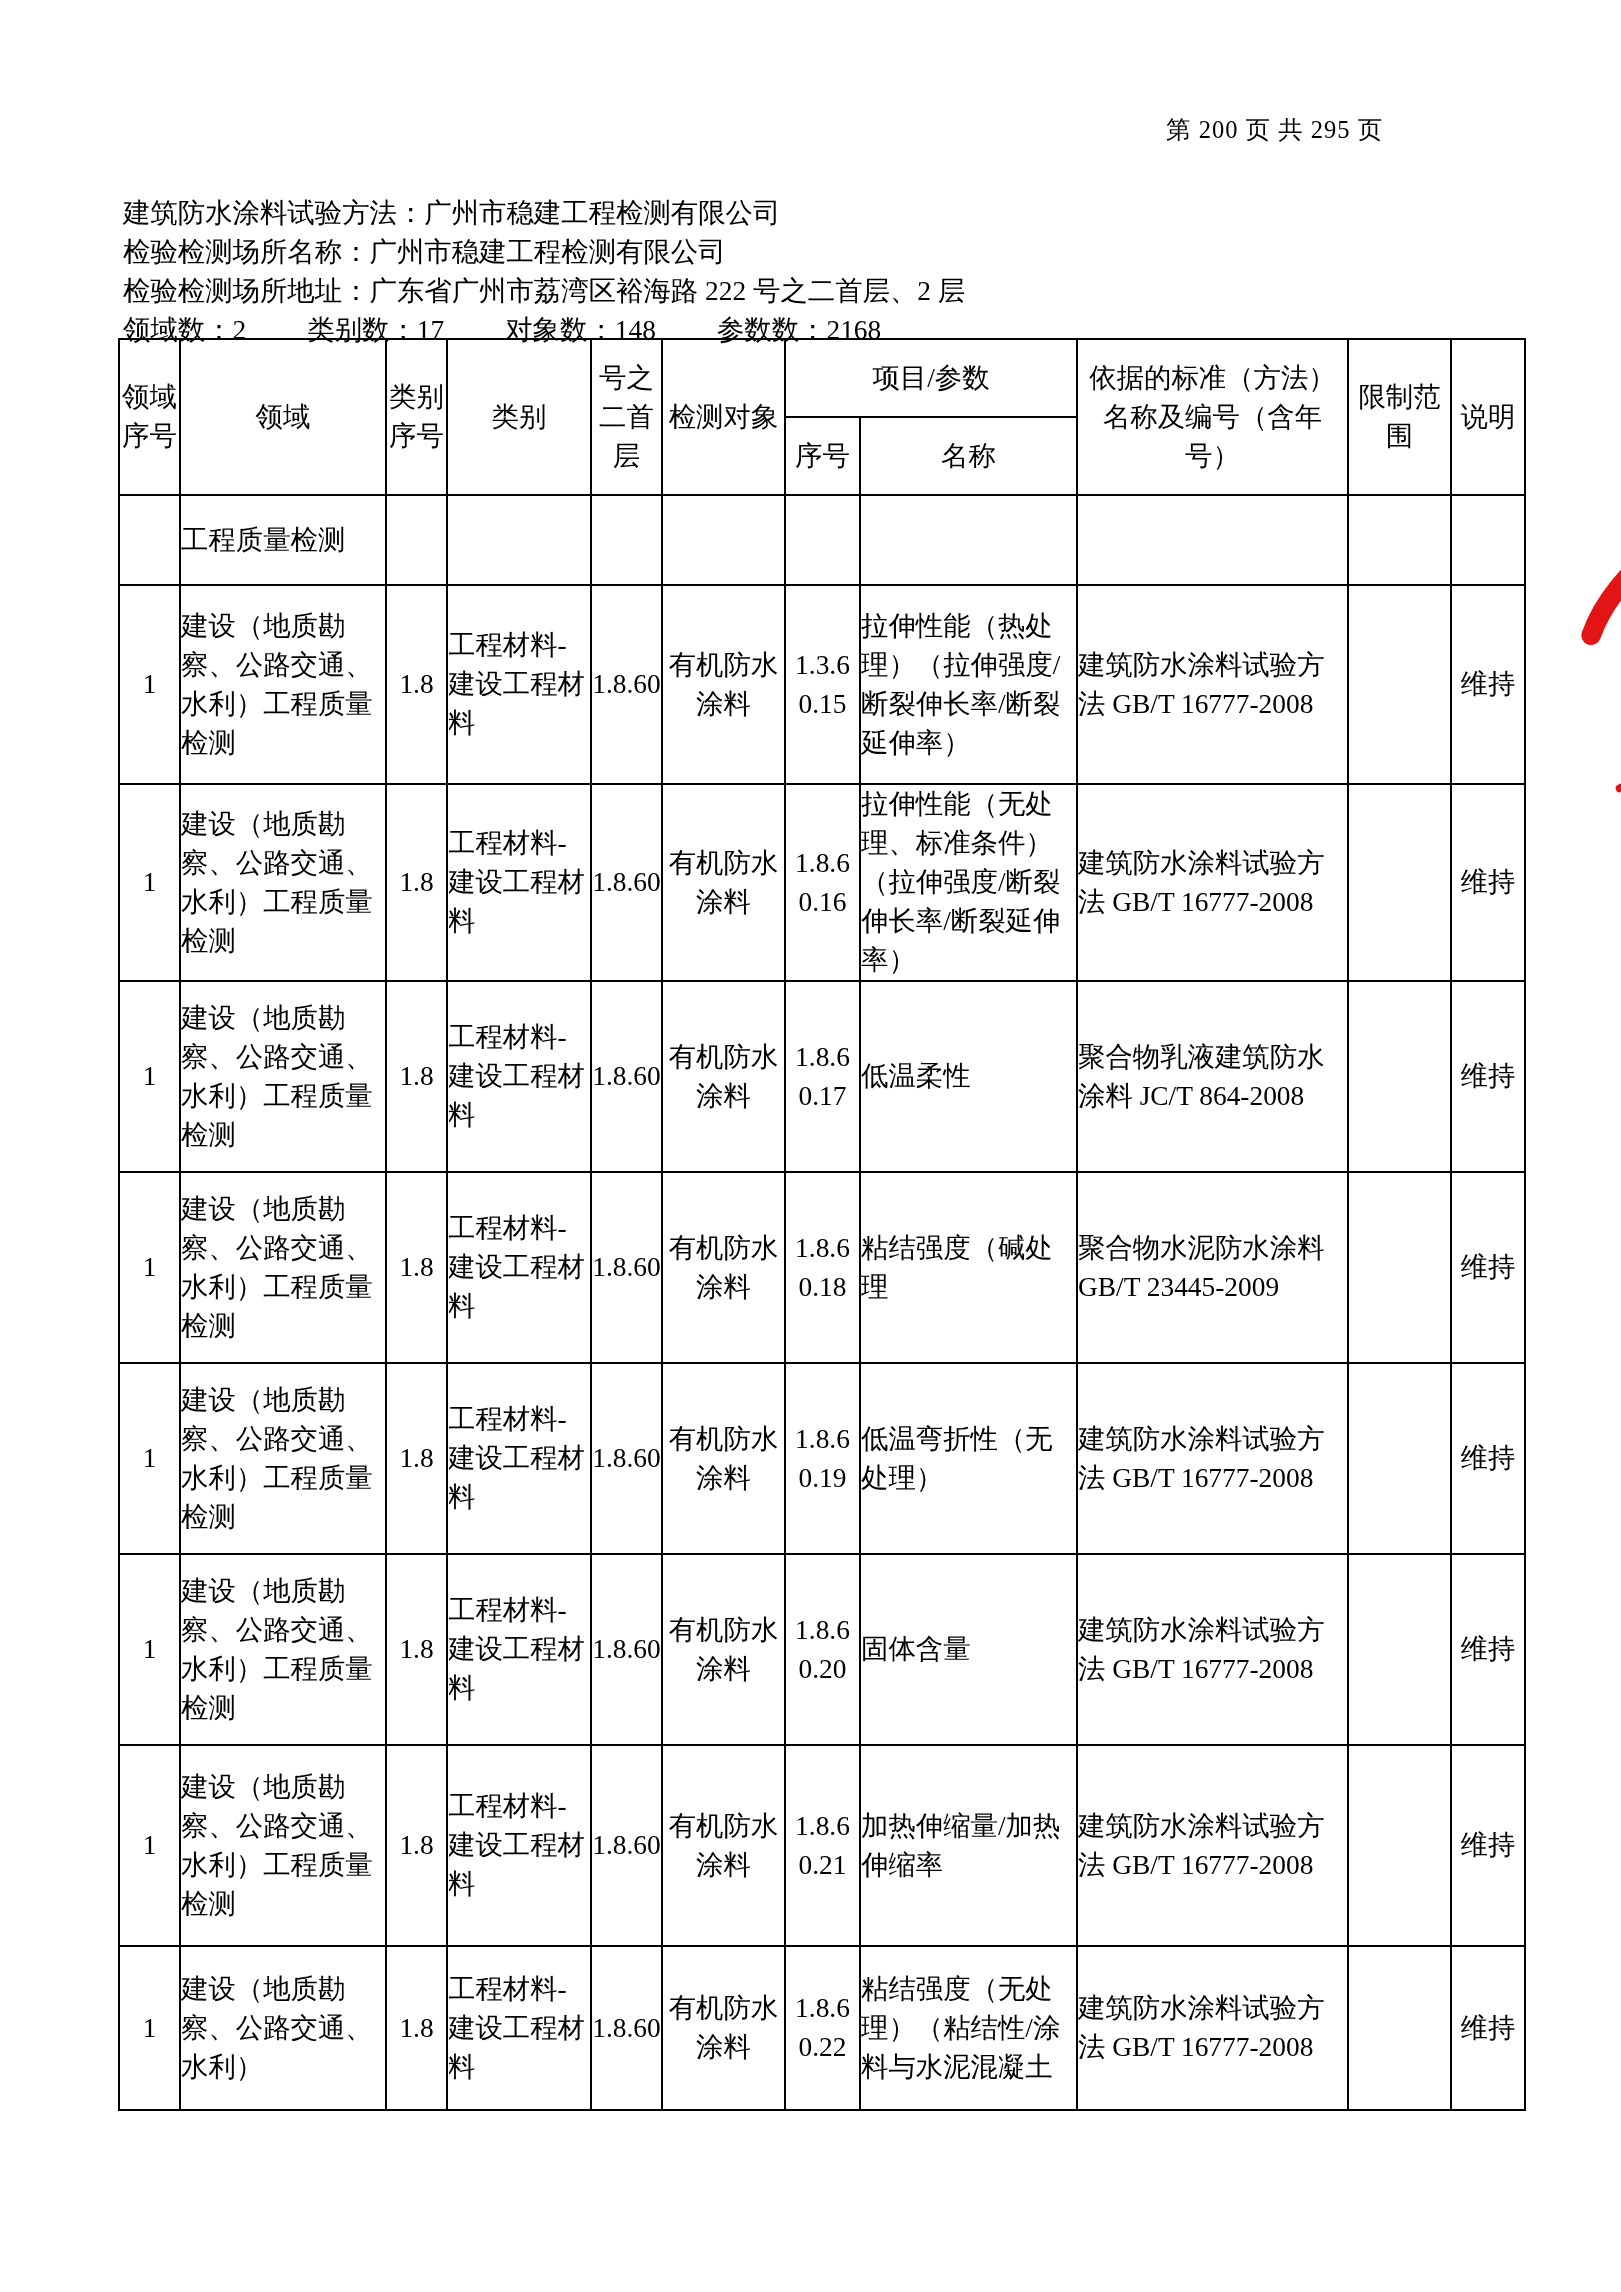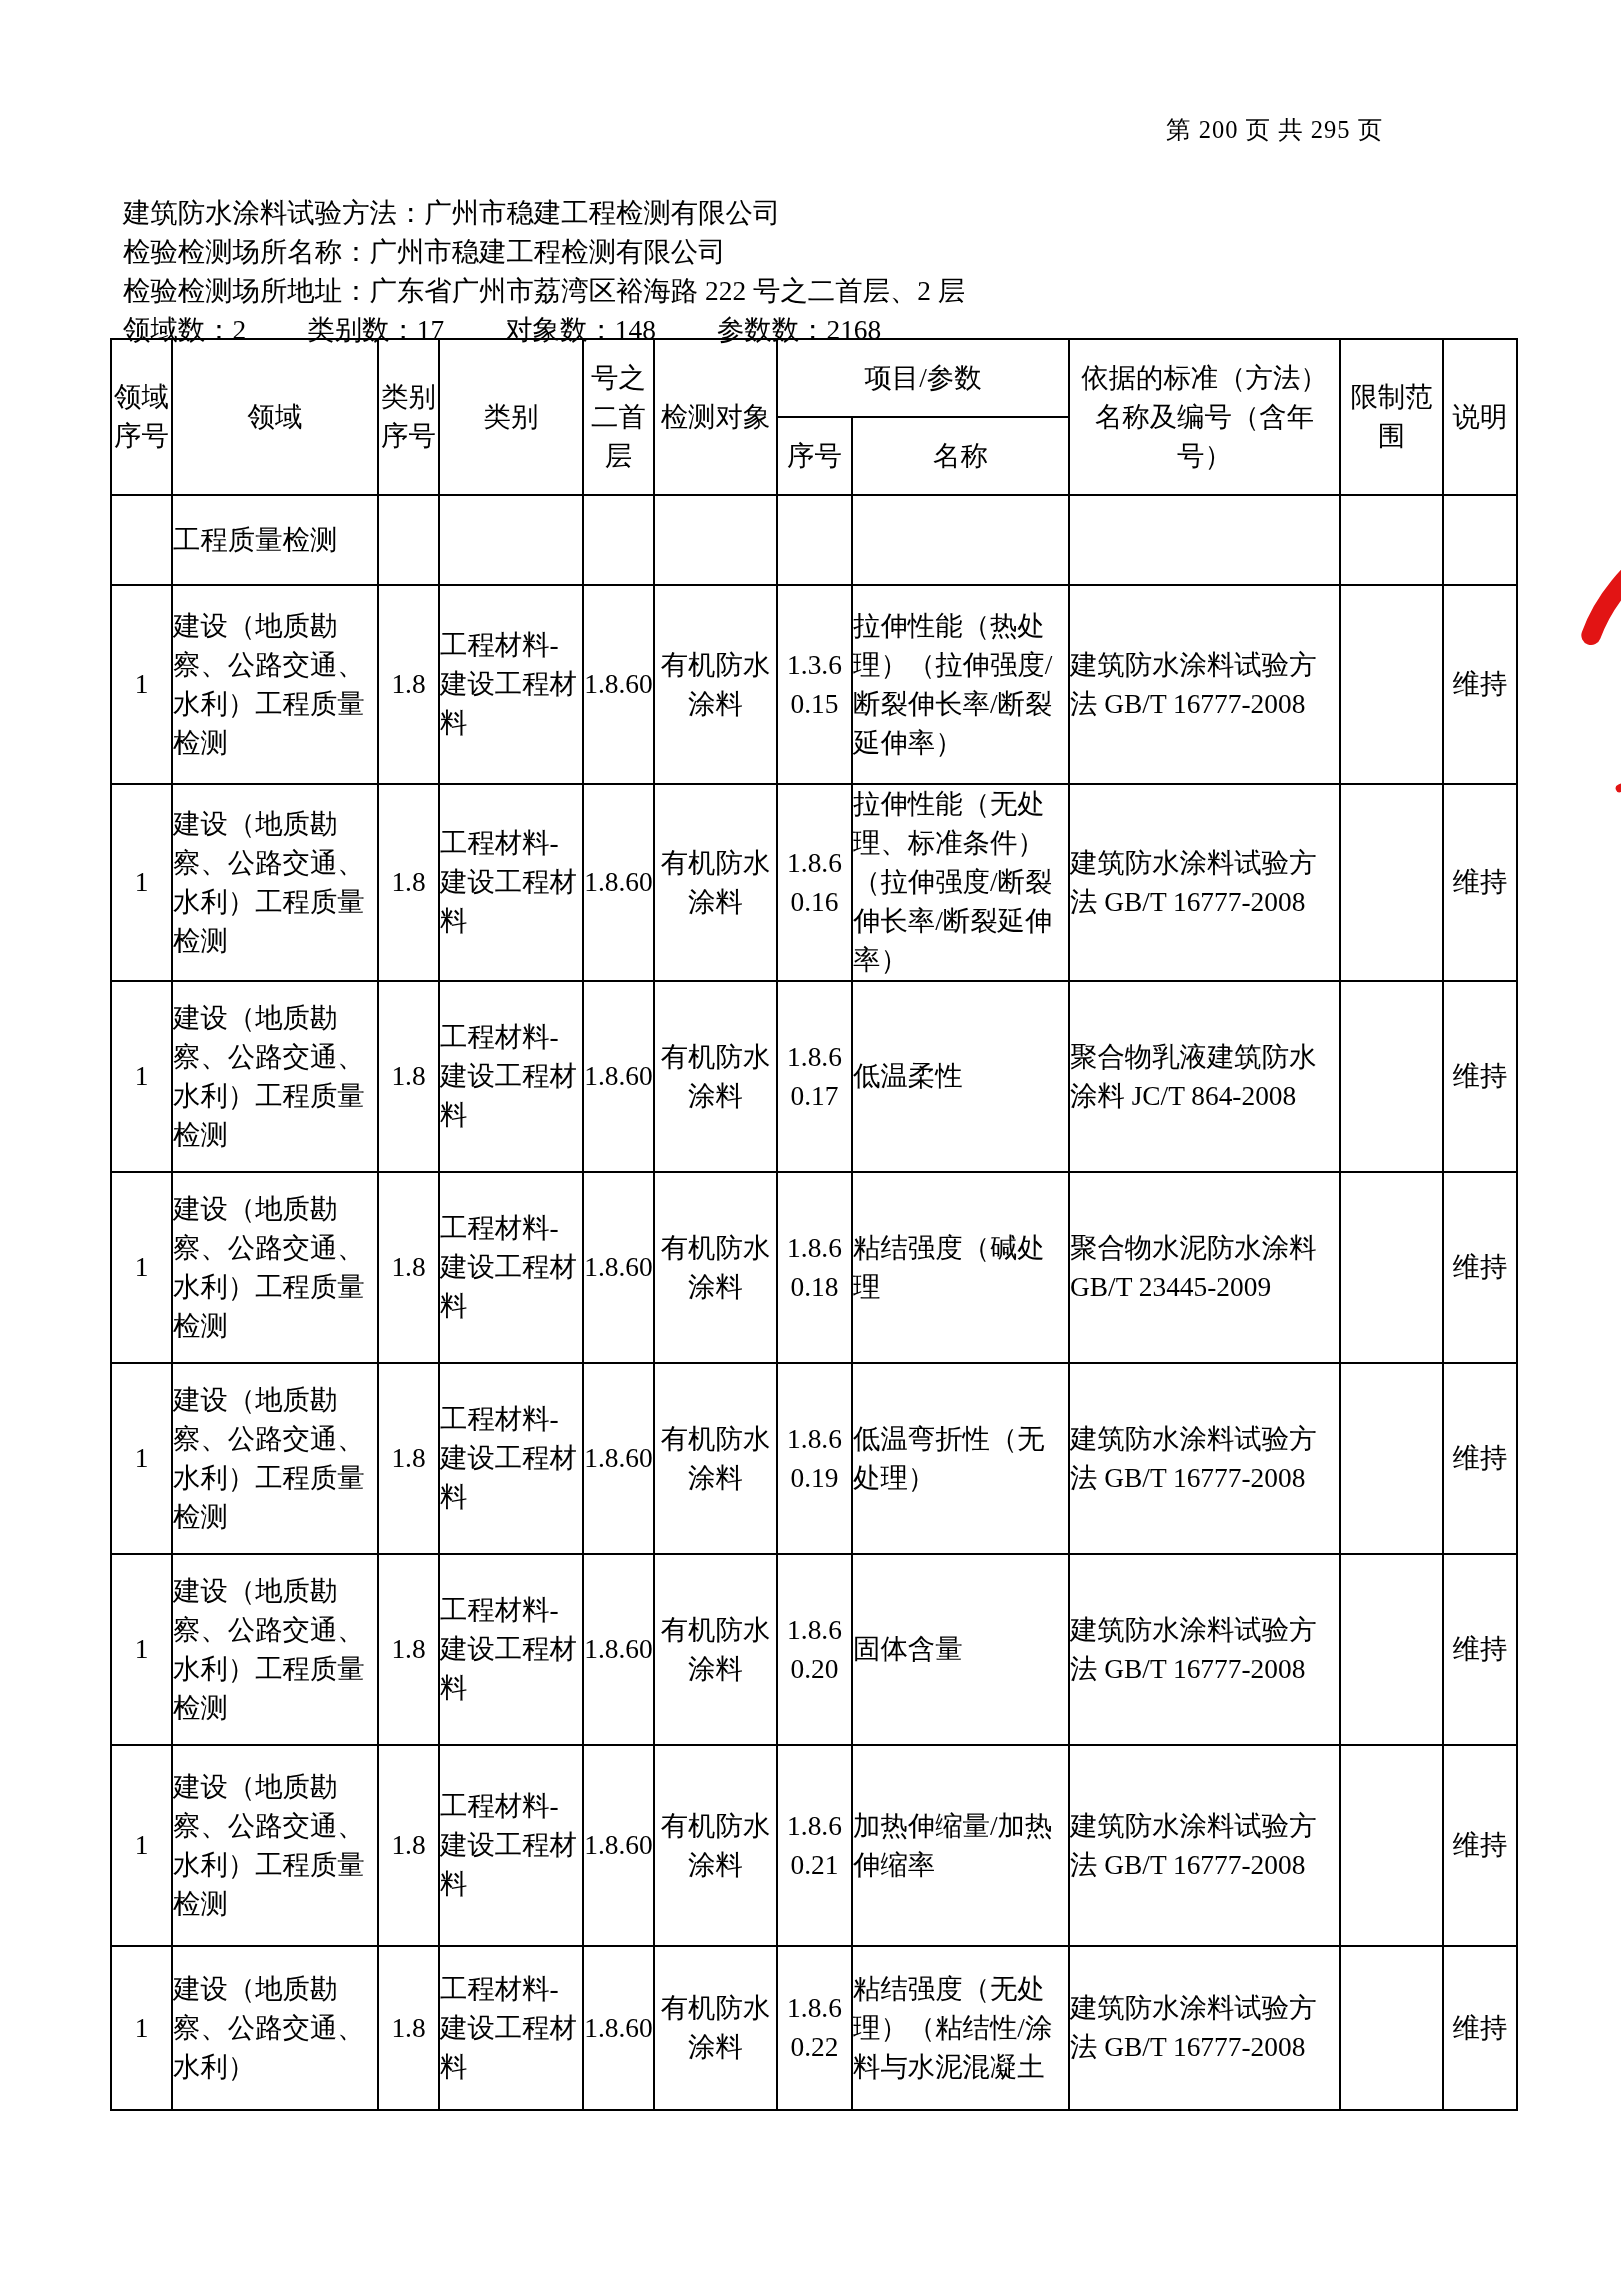--- a/index.html
+++ b/index.html
@@ -18,37 +18,37 @@
   }
   .info{
     position:absolute;left:91px;top:194px;width:1078px;
     font-size:27.4px;line-height:39px;
   }
   .info-line{white-space:nowrap;}
   .stats{display:flex;gap:61px;margin-top:0;}
   .stat{white-space:nowrap;}
 
   table.lic{
-    position:absolute;left:78px;top:338px;
+    position:absolute;left:86px;top:338px;
     width:1404px;
     border-collapse:collapse;table-layout:fixed;padding-left:28px;
   }
   table.lic th,table.lic td{
     border:2px solid #000;
     font-size:27.4px;line-height:39px;
     font-weight:normal;
     vertical-align:middle;
     padding:0;
     overflow:hidden;
   }
   th{text-align:center;}
   td.c{text-align:center;word-break:break-all;}
   td.l{text-align:left;}
   td.col-domain{padding:3.9px 21.6px;}
-  td.col-category{padding:3.9px 2px 3.9px 15.7px;}
+  td.col-category{padding:3.9px 2px 3.9px 15.7px;border-radius:26px;}
   td.col-object{padding:3.9px 13.7px;text-align:center;}
   td.col-itemno{padding:3.9px 11.8px;}
   td.col-objno{padding:3.9px 10.8px;}
   td.col-name{padding:3.9px 7.8px;}
   td.col-std{padding:3.9px 6.9px;}
   th.h-std{padding:0 5.9px;}
   th.h-limit{padding:0 5.9px;}
 
   .stamp{position:absolute;left:1513px;top:541px;}
 </style>

